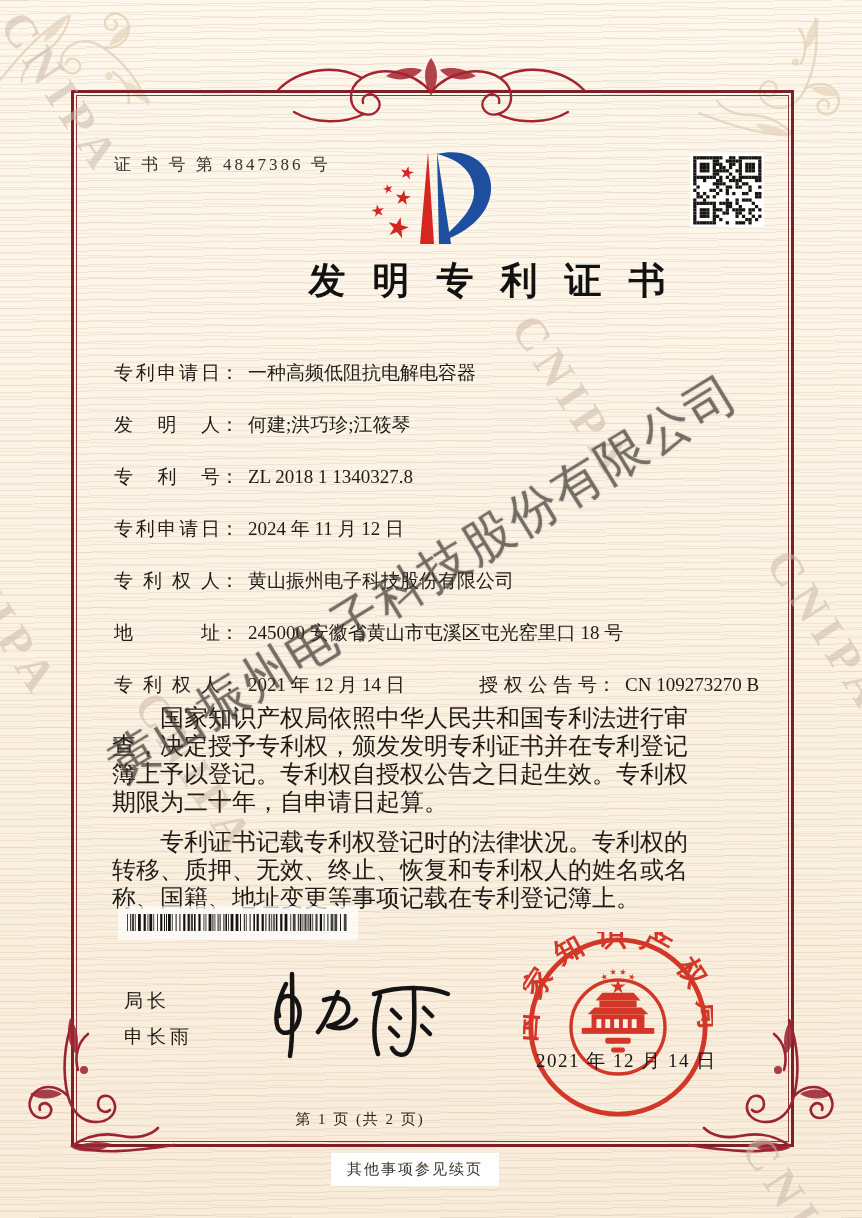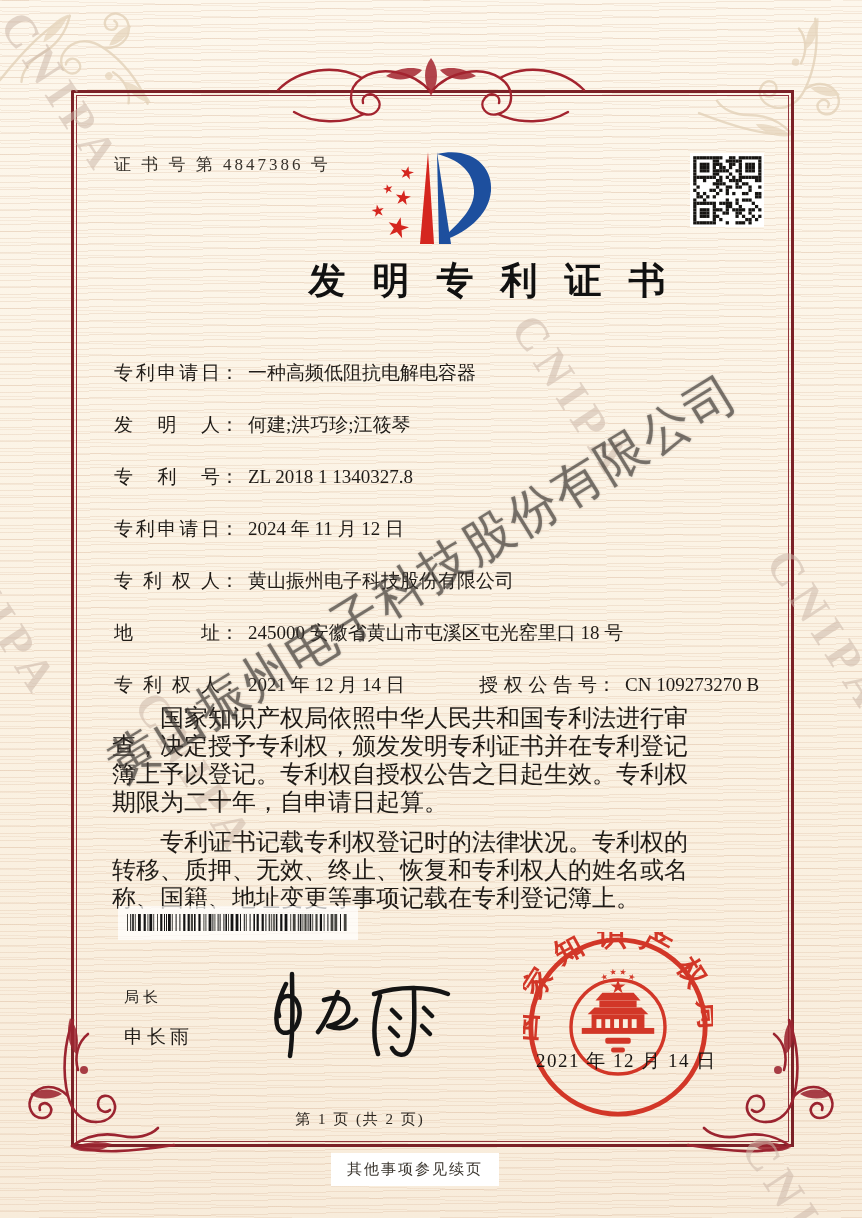--- a/index.html
+++ b/index.html
@@ -47,21 +47,21 @@
   .grant-group{position:absolute;left:365px;top:0;}
   .grant-group .flabel{width:118px;}
   
   .legal{left:112px;top:704px;width:576px;font-size:24px;line-height:28px;
          text-align:justify;z-index:2;}
   .legal p{margin:0;text-indent:2em;}
   .legal p + p{margin-top:12px;}
   
   .bc-wrap{left:118px;top:906px;width:240px;height:34px;background:rgba(255,255,255,0.72);z-index:2;}
   .bc-wrap svg{position:absolute;left:9px;top:8px;}
-  .director-title{left:124px;top:988px;font-size:15px;letter-spacing:4px;z-index:2;}
+  .director-title{left:124px;top:988px;font-size:19px;letter-spacing:4px;z-index:2;}
   .director-name{left:124px;top:1024px;font-size:19px;letter-spacing:4px;z-index:2;text-align:center;}
   .signature{left:252px;top:970px;z-index:3;}
   .seal{left:523px;top:932px;z-index:6;opacity:.93;}
   .seal-date{left:536px;top:1048px;font-size:19px;letter-spacing:1.5px;color:#181512;z-index:9;}
   .page-num{left:71px;top:1110px;width:578px;text-align:center;font-size:15px;
             letter-spacing:2px;color:#2b2620;z-index:2;}
   .foot-note{left:331px;top:1153px;width:168px;height:33px;line-height:33px;background:#fff;
              text-align:center;font-size:15px;letter-spacing:2px;color:#3a352e;z-index:2;}
 </style>
 </head>

